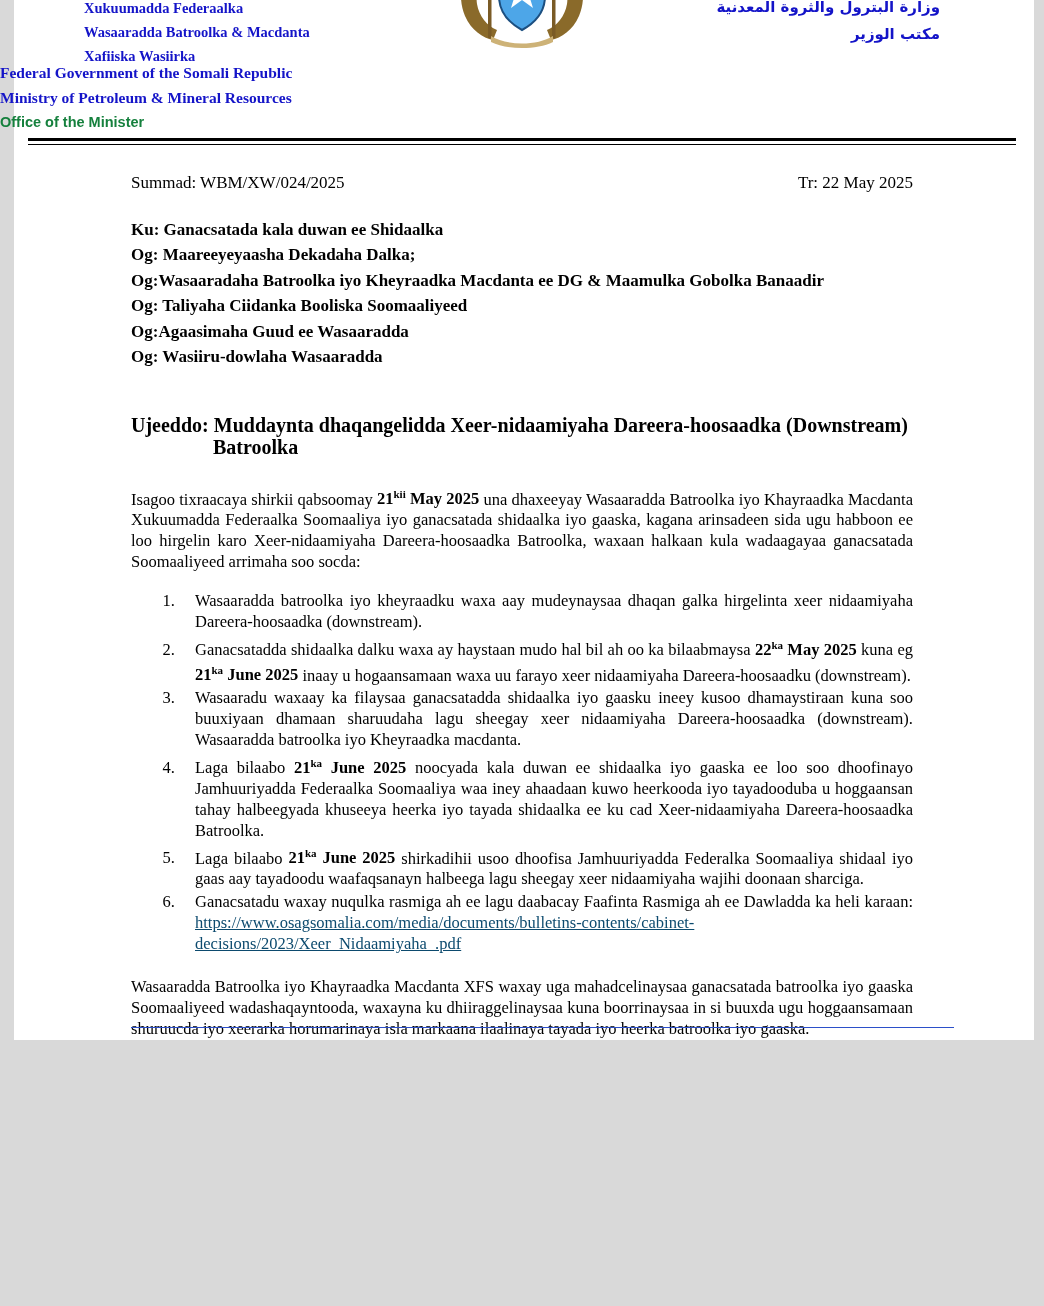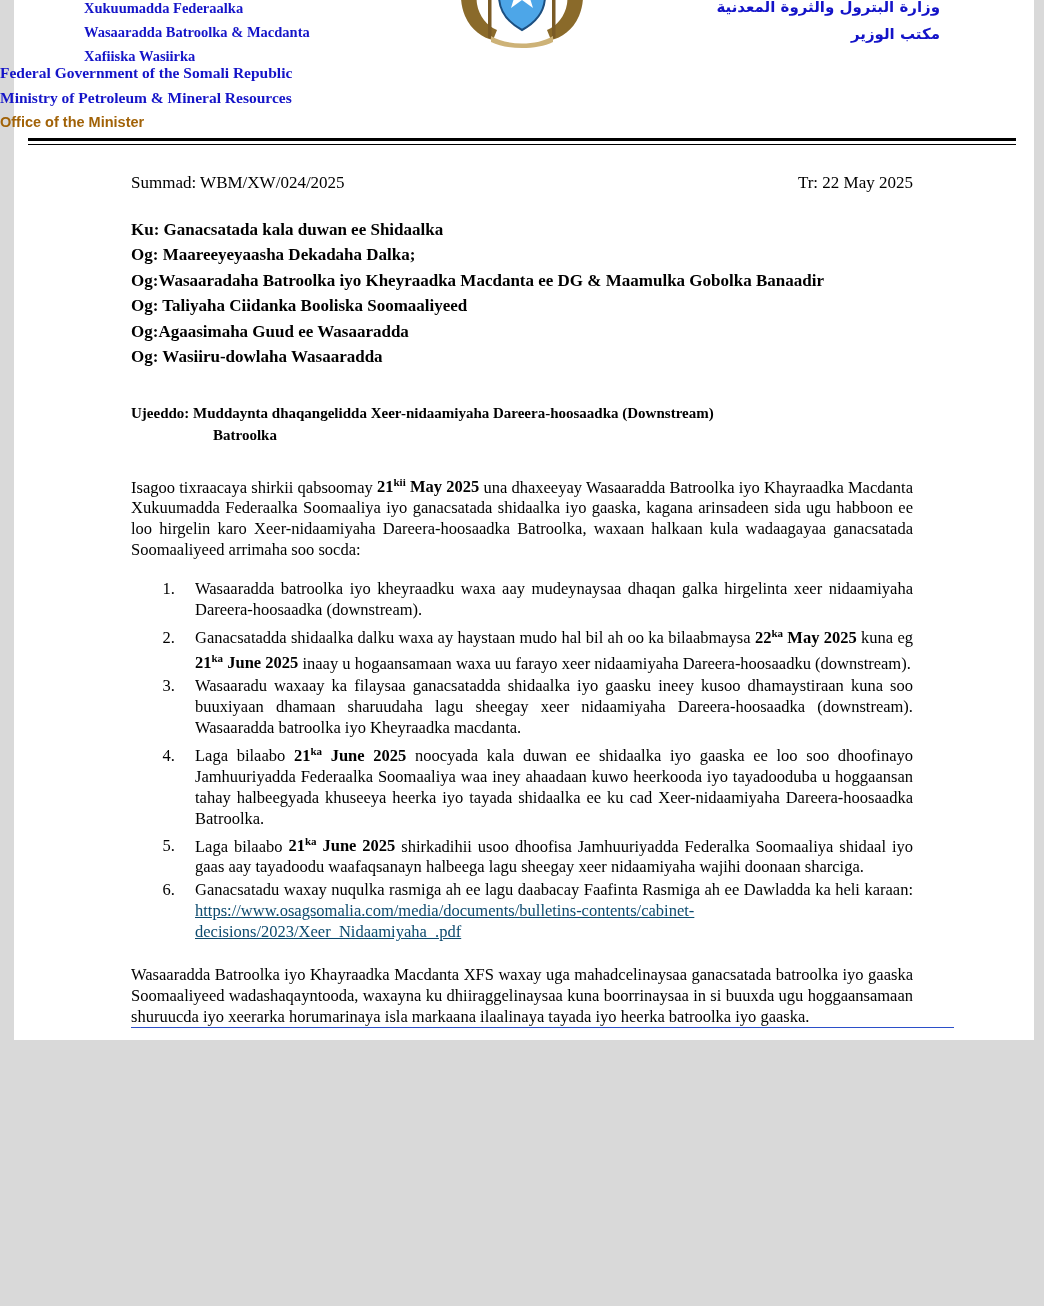--- a/index.html
+++ b/index.html
@@ -63,21 +63,21 @@
   }
   .header-center .l1,
   .header-center .l2 {
     color: #1414c8;
     font-weight: bold;
     font-size: 15.5px;
     line-height: 25px;
     font-family: "Liberation Serif", serif;
   }
   .header-center .l3 {
-    color: #a16207;
+    color: #15803d;
     font-weight: bold;
     font-size: 14.5px;
     line-height: 25px;
     font-family: "Liberation Sans", sans-serif;
   }
   .rule-wrap {
     position: absolute;
     left: 28px;
     right: 28px;
     top: 138px;
@@ -102,26 +102,26 @@
     display: flex;
     justify-content: space-between;
     align-items: flex-end;
     margin-bottom: 22px;
   }
   .meta-row span { font-size: 17px; }
   .addressees {
     font-weight: bold;
     font-size: 17px;
     line-height: 25.5px;
-    margin-bottom: 32px;
+    margin-bottom: 44px;
   }
   .addressees div { white-space: nowrap; }
   .subject {
     font-weight: bold;
-    font-size: 15px;
+    font-size: 20px;
     line-height: 22px;
     margin-bottom: 26px;
   }
   .subject .indent { display: block; padding-left: 82px; }
   .intro {
     text-align: justify;
     margin-bottom: 18px;
     line-height: 21px;
   }
   ol.items {

